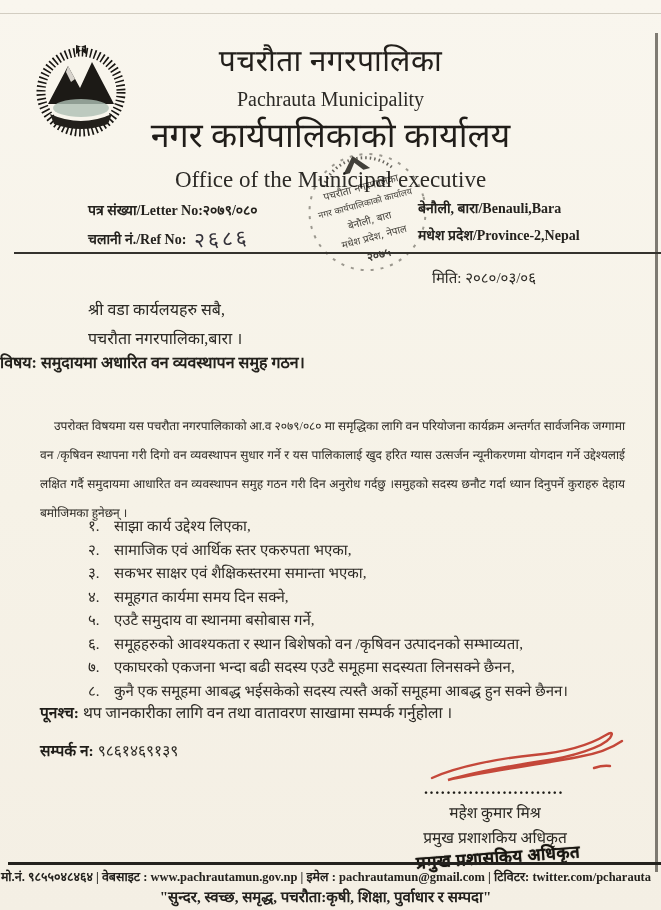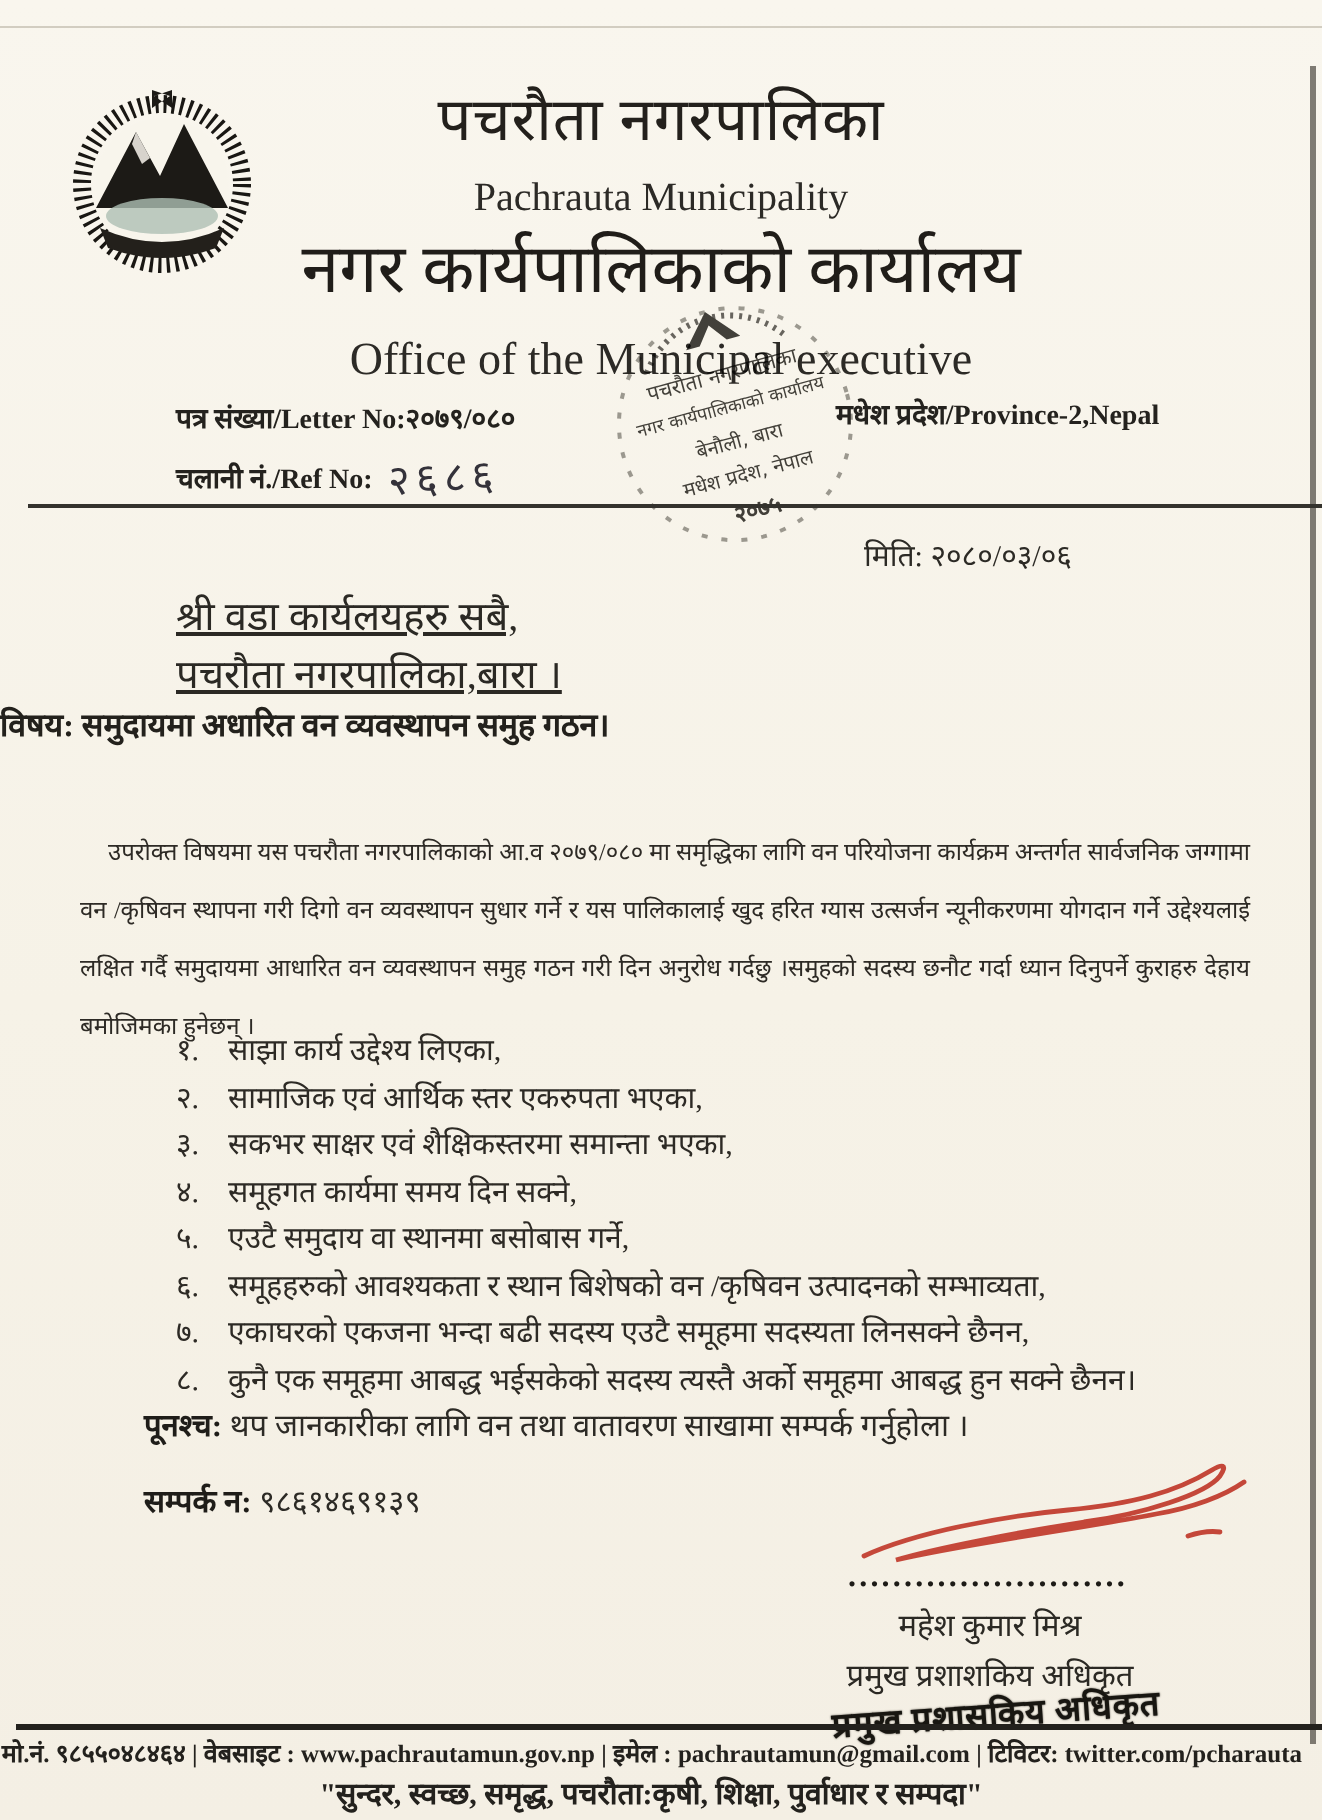--- a/index.html
+++ b/index.html
@@ -27,29 +27,29 @@
   .hdr .en2{font-size:23px;margin-top:15px;color:#2c2a26;}
   .logo{top:42px;left:28px;width:106px;height:108px;}
   .round-stamp{top:148px;left:292px;width:152px;height:132px;mix-blend-mode:multiply;opacity:.88;}
   
   .meta{font-size:14px;font-weight:bold;color:#24221e;font-family:Liberation Serif, serif;}
   .meta-left{top:197px;left:88px;line-height:28px;}
   .meta-right{top:195px;left:418px;line-height:27px;}
   .ref-hand{font-weight:normal;font-size:21px;letter-spacing:3px;color:#34323a;display:inline-block;transform:rotate(-3deg);margin-left:8px;vertical-align:-2px;}
   .rule{top:252px;left:14px;right:0;height:2px;background:#34322d;}
   .date{top:267px;left:432px;font-size:15px;color:#2c2a25;font-family:Liberation Serif, serif;}
-  .addr{top:295px;left:88px;font-size:20px;line-height:29px;color:#2b2924;text-decoration:underline;}
+  .addr{top:295px;left:88px;font-size:16px;line-height:29px;color:#2b2924;}
   .subject{top:351px;left:0;right:0;text-align:left;font-size:16px;font-weight:bold;color:#23211c;}
   .para{top:384px;left:40px;right:36px;font-size:12px;line-height:29px;text-align:justify;text-indent:14px;color:#2d2a25;margin-top:28px;}
   
   .list{top:515px;left:88px;}
   .li{display:flex;line-height:23.5px;font-size:15px;color:#2d2a25;}
   .li .num{width:26px;flex:0 0 26px;}
   .ps{top:701px;left:40px;font-size:15.5px;color:#2c2a25;}
-  .ps b,.contact b{font-weight:bold;color:#1f1d19;margin-left:32px;}
+  .ps b,.contact b{font-weight:bold;color:#1f1d19;}
   .contact{top:739px;left:40px;font-size:15.5px;color:#2c2a25;}
   
   .sig-svg{top:726px;left:424px;width:206px;height:64px;}
   .sig-dots{top:780px;left:424px;font-size:16px;font-weight:bold;letter-spacing:1.6px;color:#1d1b17;}
   .sig-name{top:801px;left:406px;width:178px;text-align:center;font-size:15.5px;color:#2b2924;}
   .sig-desig{top:826px;left:393px;width:204px;text-align:center;font-size:15.5px;color:#2b2924;}
   .sig-stamp{top:845px;left:398px;width:200px;text-align:center;font-size:17px;font-weight:bold;color:#181611;transform:rotate(-4deg);letter-spacing:.5px;text-shadow:0 0 1px #4a463e;}
   
   .foot-rule{top:862px;left:8px;right:0;height:2.5px;background:#23211d;}
   .foot-line{top:868px;left:0;right:10px;text-align:right;font-size:12.5px;font-weight:bold;color:#23211d;}
@@ -91,20 +91,21 @@
       <text x="76" y="93" font-size="10">मधेश प्रदेश, नेपाल</text>
       <text x="76" y="112" font-size="11.5" font-weight="bold">२०७५</text>
     </g>
   </svg>
 
   <div class="abs meta meta-left">
     <div>पत्र संख्या/Letter No:२०७९/०८०</div>
     <div><span>चलानी नं./Ref No:</span><span class="ref-hand">२६८६</span></div>
   </div>
   <div class="abs meta meta-right">
+    <div>बेनौली, बारा/Benauli,Bara</div>
     <div>मधेश प्रदेश/Province-2,Nepal</div>
   </div>
 
   <div class="abs rule"></div>
 
   <div class="abs date">मिति: २०८०/०३/०६</div>
 
   <div class="abs addr">
     <div>श्री वडा कार्यलयहरु सबै,</div>
     <div>पचरौता नगरपालिका,बारा ।</div>

